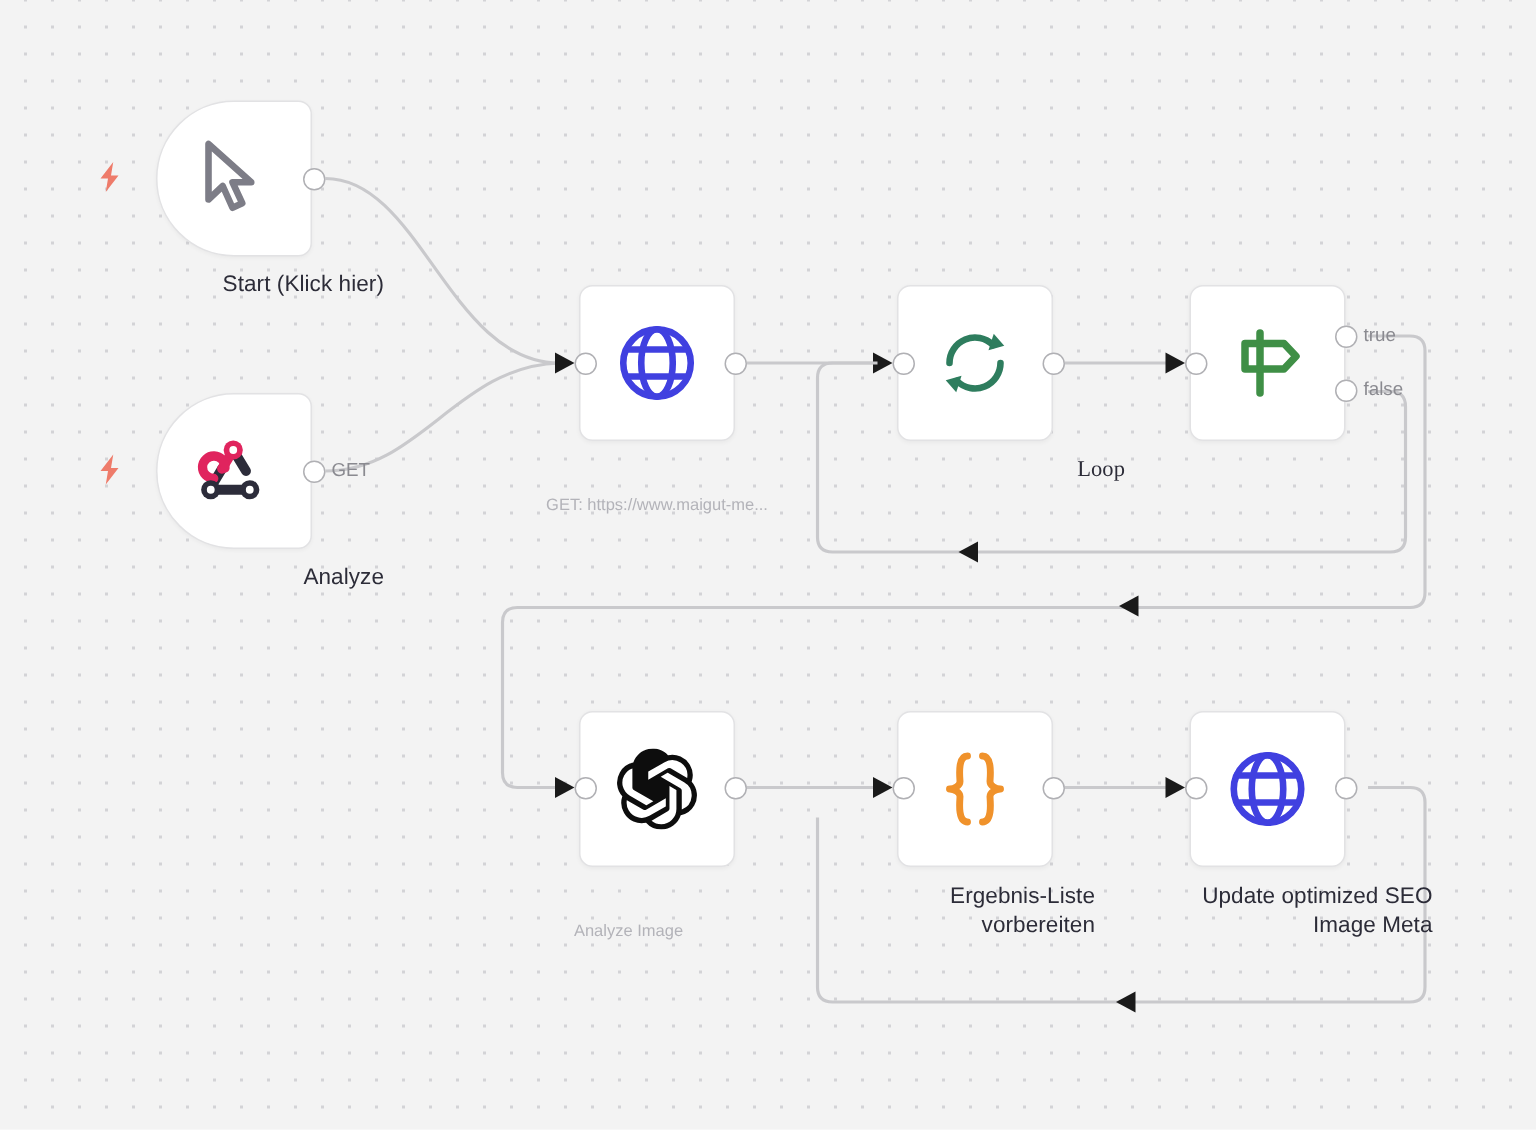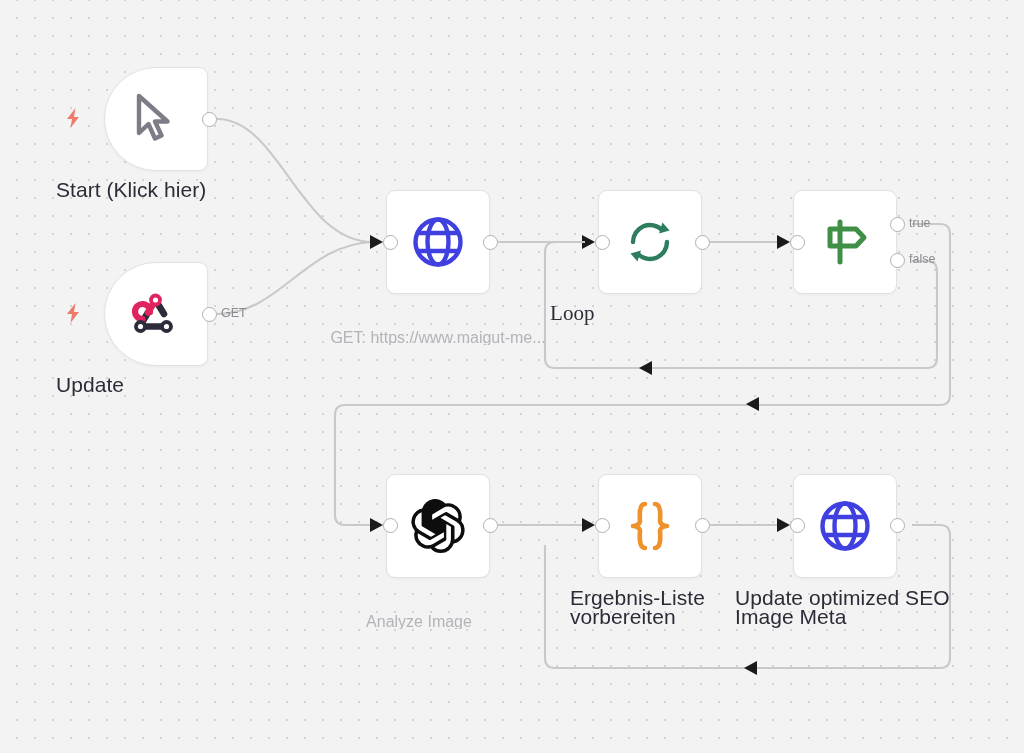--- a/index.html
+++ b/index.html
@@ -27,32 +27,32 @@
   }
   .node.regular { width: 104px; height: 104px; border-radius: 9px; }
   .node.trigger {
     width: 104px; height: 104px;
     border-radius: 52px 9px 9px 52px;
   }
   .node svg { display: block; }
 
   .nodelabel {
     position: absolute;
-    text-align: left;
+    text-align: right;
     color: #2c2c38;
-    font-size: 21px;
+    font-size: 15px;
     line-height: 19px;
     letter-spacing: 0.05px;
     white-space: pre-line;
   }
   .nodesub {
     position: absolute;
     text-align: center;
     color: #b3b3b9;
-    font-size: 16px;
+    font-size: 11px;
     line-height: 15px;
     white-space: nowrap;
     overflow: hidden;
   }
 
   .port {
     position: absolute;
     width: 15px; height: 15px;
     border-radius: 50%;
     background: #ffffff;
@@ -147,21 +147,21 @@
         <circle cx="27.5" cy="12" r="2.6" fill="#ffffff"></circle>
         <circle cx="12.5" cy="38.5" r="6.4" fill="#2c2c3a"></circle>
         <circle cx="12.5" cy="38.5" r="2.6" fill="#ffffff"></circle>
         <circle cx="38.5" cy="38.5" r="6.4" fill="#2c2c3a"></circle>
         <circle cx="38.5" cy="38.5" r="2.6" fill="#ffffff"></circle>
       </svg>
     </span>
   </div>
   <div class="port" style="left:202px; top:307px;"></div>
   <div class="portlabel" style="left:221px; top:306px;">GET</div>
-  <div class="nodelabel" style="left:56px; top:375px; width:200px;">Update</div>
+  <div class="nodelabel" style="left:56px; top:375px; width:200px;">Analyze</div>
 
   <div class="node regular" style="left:386px; top:190px;">
     <span>
       <svg width="54" height="54" viewBox="0 0 54 54">
         <circle cx="27" cy="27" r="22.5" fill="none" stroke="#4040e0" stroke-width="4.4"></circle>
         <ellipse cx="27" cy="27" rx="10.5" ry="22.5" fill="none" stroke="#4040e0" stroke-width="4.4"></ellipse>
         <line x1="5" y1="18" x2="49" y2="18" stroke="#4040e0" stroke-width="4.4"></line>
         <line x1="5" y1="36" x2="49" y2="36" stroke="#4040e0" stroke-width="4.4"></line>
       </svg>
     </span>

